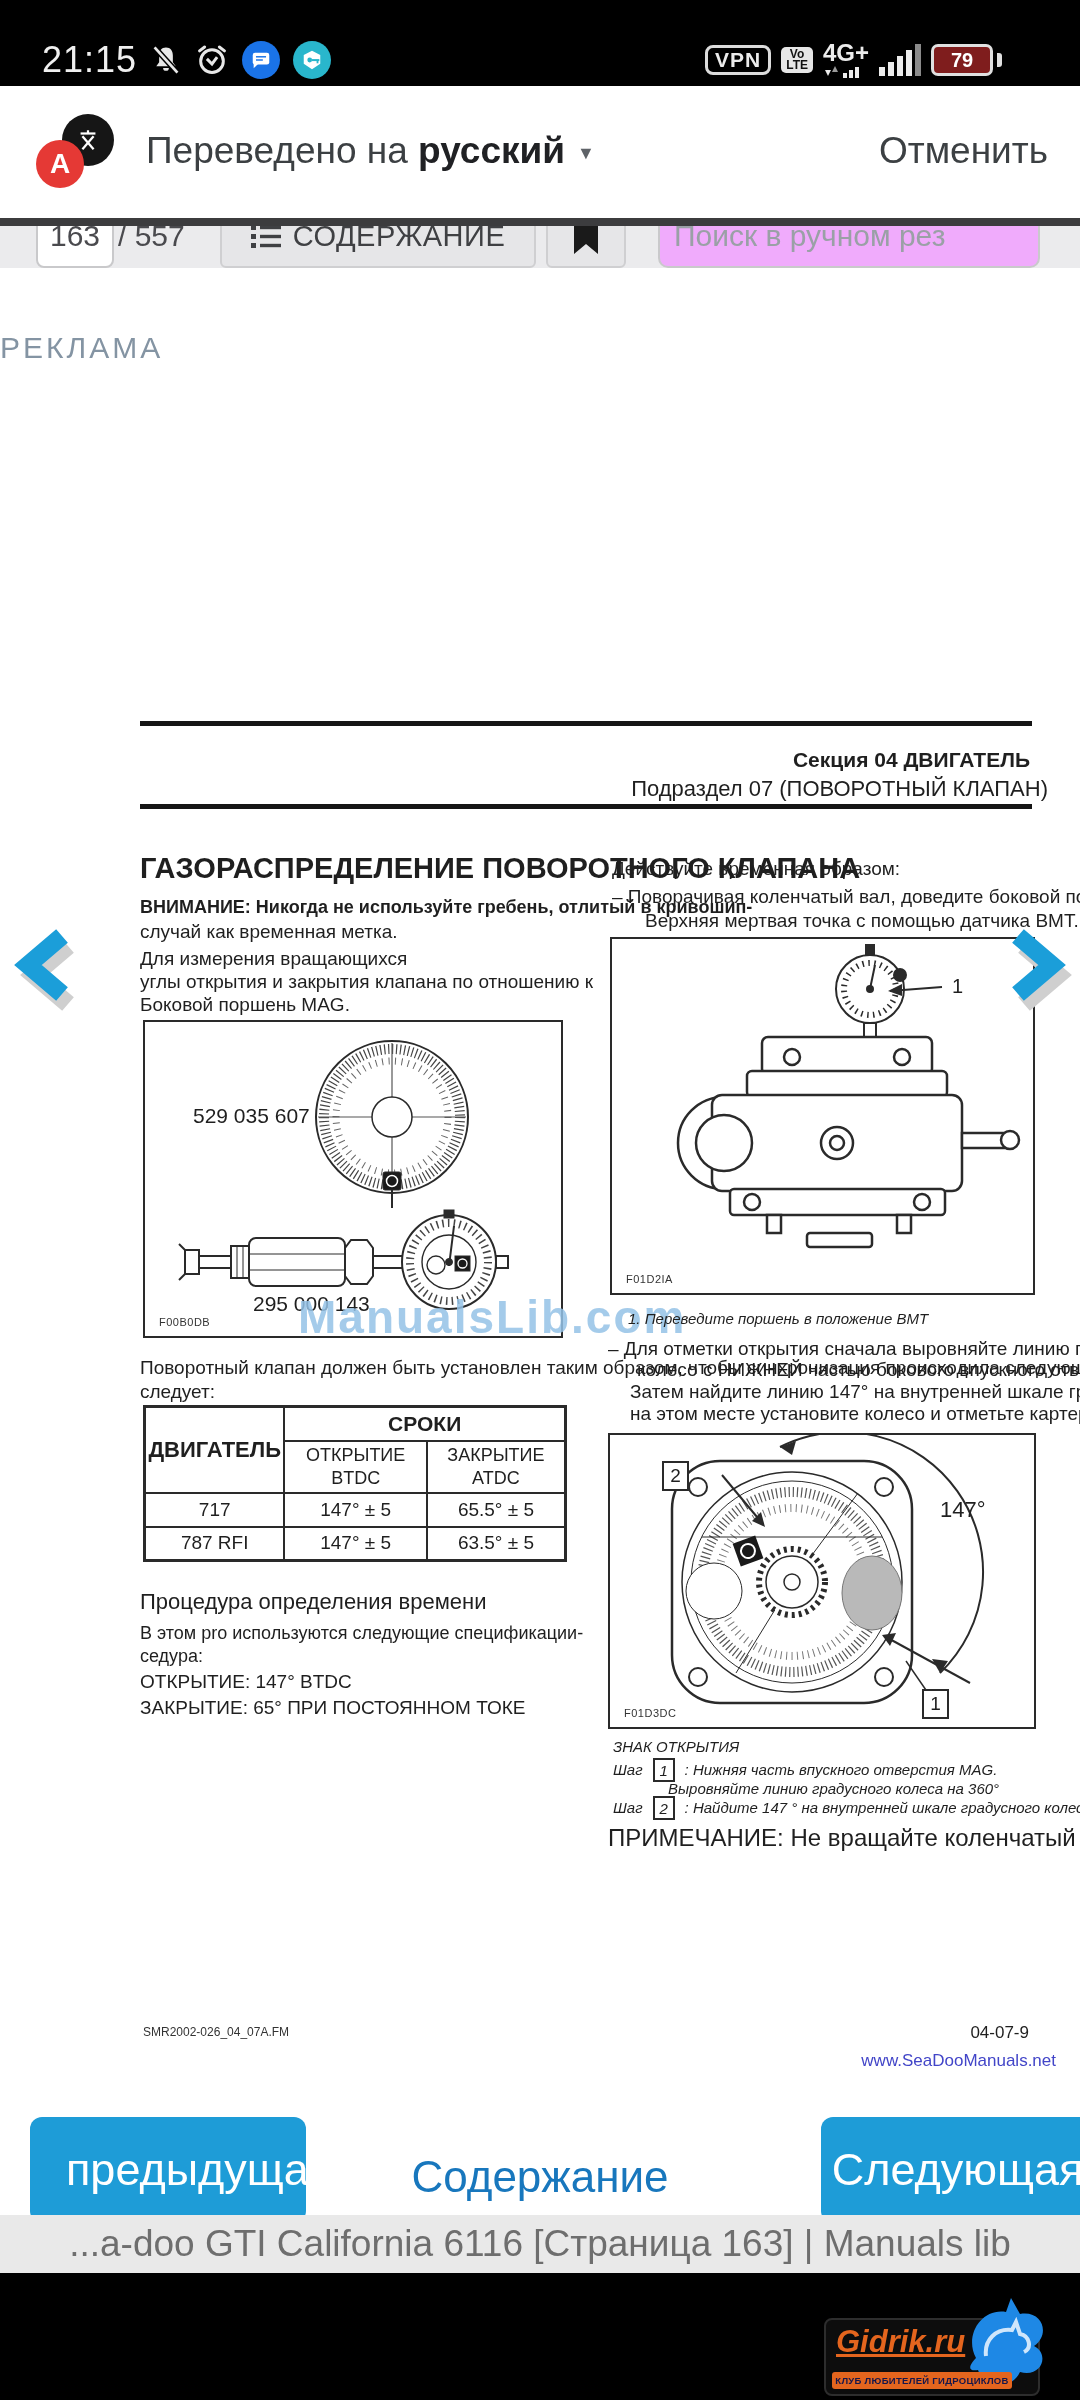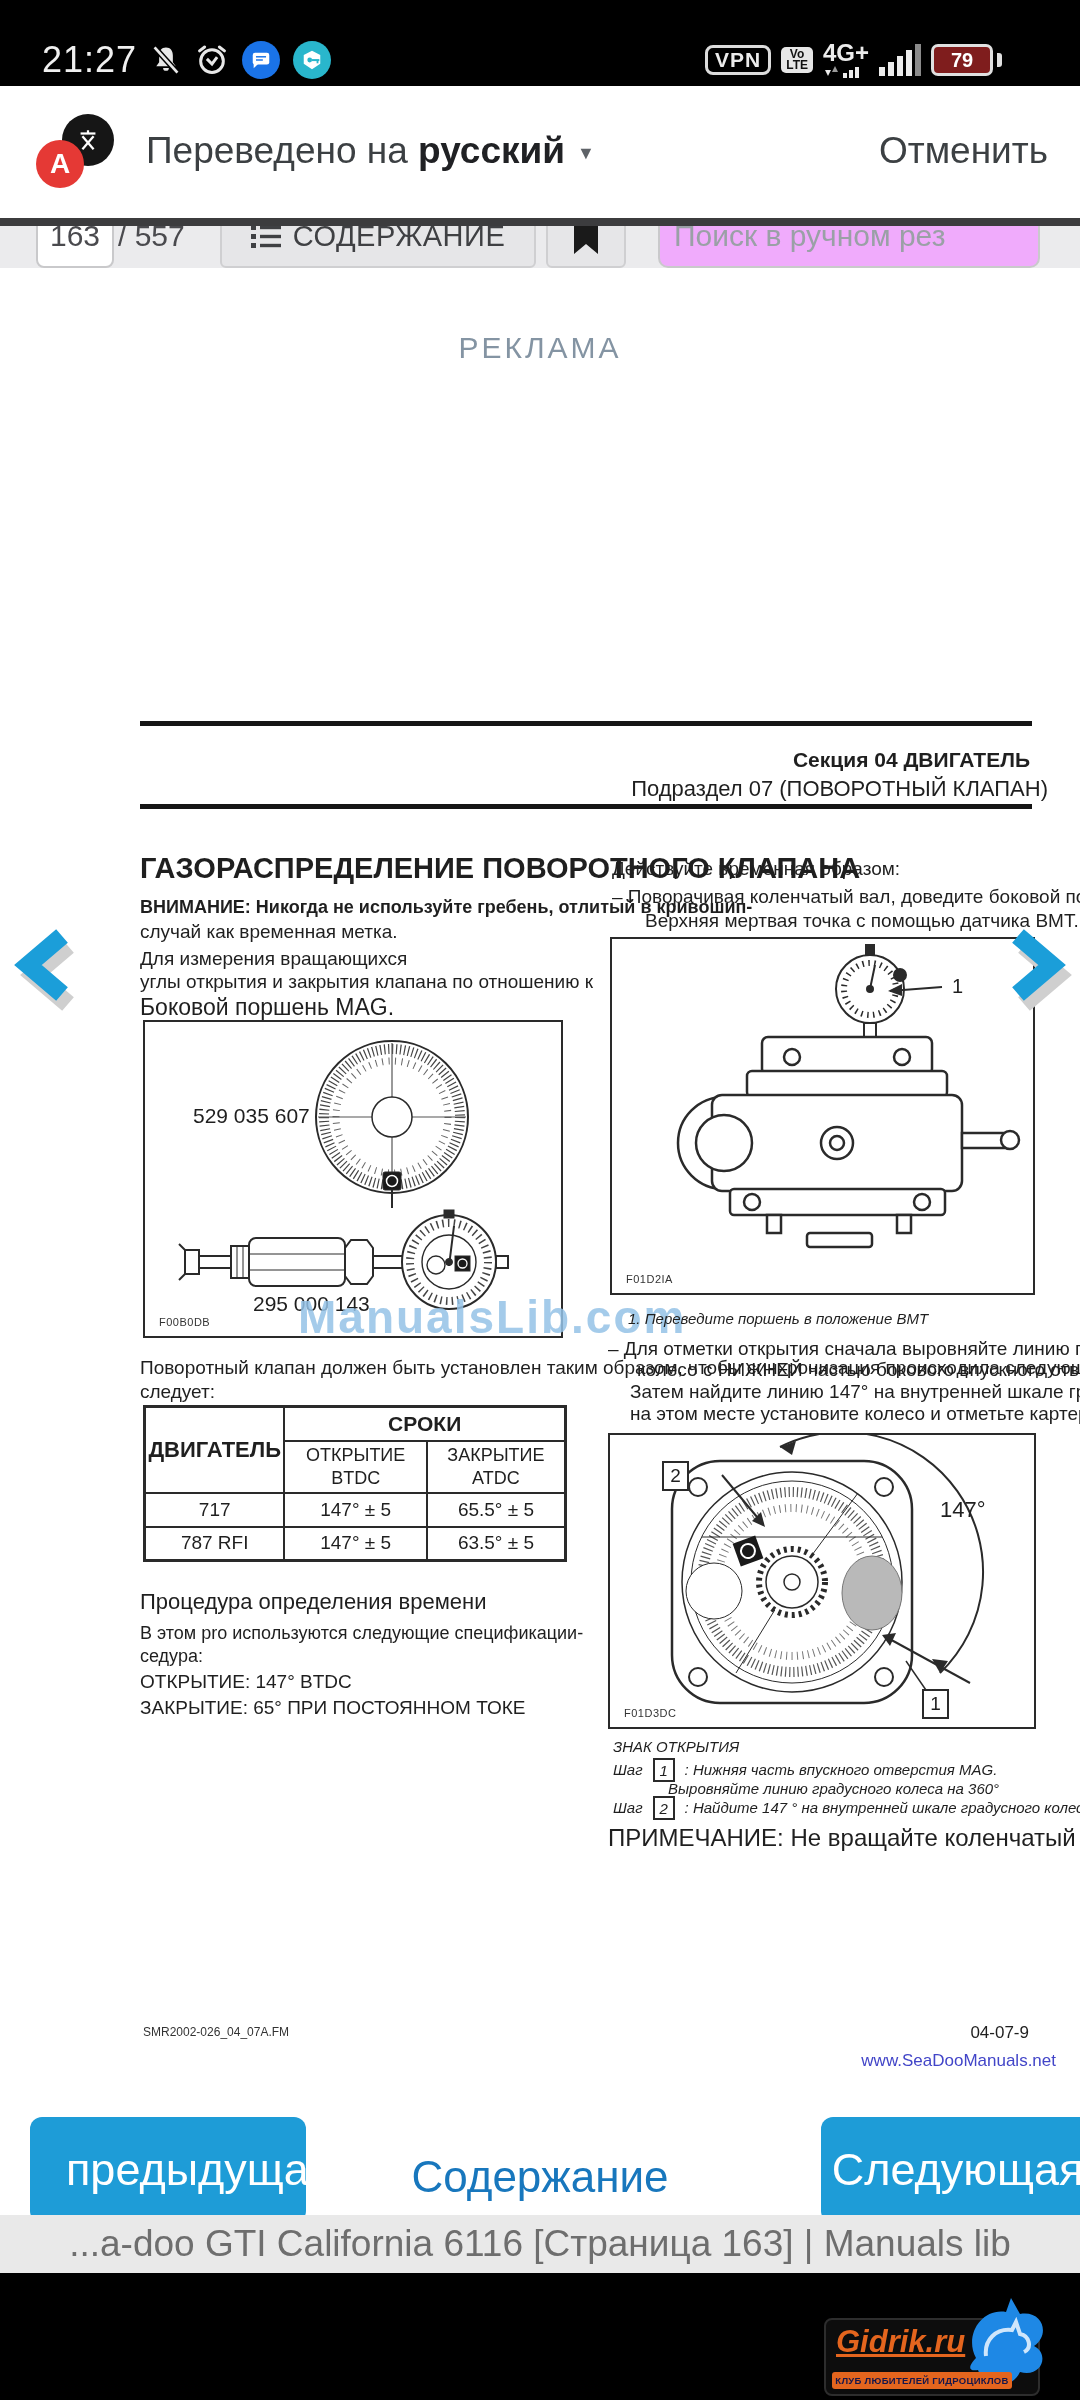--- a/index.html
+++ b/index.html
@@ -43,21 +43,21 @@
   .tb-item{position:absolute;top:-22px;height:64px;}
   #page-box{left:36px;width:78px;background:#fff;border:2px solid #c9c9cb;border-radius:8px;display:flex;align-items:center;justify-content:center;font-size:30px;color:#4a4a4e;}
   #page-total{left:118px;display:flex;align-items:center;font-size:30px;color:#4a4a4e;}
   #contents-btn{left:220px;width:316px;background:#e6e6e8;border:2px solid #cfcfd1;border-radius:6px;display:flex;align-items:center;justify-content:center;gap:12px;color:#3f4043;font-size:29px;letter-spacing:.5px;}
   #bookmark-btn{left:546px;width:80px;background:#e6e6e8;border:2px solid #cfcfd1;border-radius:6px;display:flex;align-items:center;justify-content:center;}
   #search-box{left:658px;width:382px;background:#f0abfc;border:2px solid #c9c9cb;border-radius:10px;display:flex;align-items:center;padding:0 12px;}
   #search-input{flex:1;border:none;outline:none;background:transparent;font-size:30px;color:#4a4a4e;font-family:inherit;}
   #search-input::placeholder{color:#9aa0a6;}
 
   
-  #ad-label{position:absolute;left:0;top:331px;width:1080px;text-align:center;font-size:30px;letter-spacing:3px;color:#8494a3;}
+  #ad-label{position:absolute;left:0;top:331px;width:1080px;text-align:left;font-size:30px;letter-spacing:3px;color:#8494a3;}
 
   
   .rule{position:absolute;left:140px;width:892px;height:5px;background:#151515;}
   .figure{position:absolute;border:2px solid #2a2a2a;background:#fff;}
   .fig-code{position:absolute;font-size:11px;color:#333;letter-spacing:.5px;}
   .callout-box{position:absolute;border:2px solid #2a2a2a;background:#fff;font-size:19px;width:27px;height:30px;display:flex;align-items:center;justify-content:center;}
   #watermark{position:absolute;left:298px;top:1290px;font-size:46px;font-weight:bold;letter-spacing:2px;color:rgba(148,194,230,.85);z-index:5;}
   .cap{z-index:6;}
   .step-row{position:absolute;display:flex;align-items:flex-start;gap:10px;font-size:15px;font-style:italic;white-space:nowrap;z-index:6;}
   .step-num{border:2px solid #2a2a2a;width:22px;height:24px;display:flex;align-items:center;justify-content:center;font-size:15px;margin-top:-3px;}
@@ -86,21 +86,21 @@
   #gidrik-strip span{font-size:9.5px;font-weight:bold;color:#16164a;letter-spacing:.3px;white-space:nowrap;}
   #gidrik-splash{position:absolute;right:-12px;top:-22px;z-index:1;}
 </style>
 </head>
 <body>
 
 <div id="screen">
 
   <div id="status-bar">
     <div id="sb-left">
-      <span id="sb-time">21:27</span>
+      <span id="sb-time">21:15</span>
       <svg class="sb-ico" width="32" height="32" viewBox="0 0 28 28">
         <path d="M14 3 C10 3 8 6 8 10 v6 l-2.5 3.5 h17 L20 16 v-6 c0-4-2-7-6-7 z" fill="#e8e8e8"></path>
         <path d="M11.5 21 a2.5 2.5 0 0 0 5 0 z" fill="#e8e8e8"></path>
         <line x1="4" y1="3" x2="24" y2="25" stroke="#000" stroke-width="5"></line>
         <line x1="4" y1="3" x2="24" y2="25" stroke="#e8e8e8" stroke-width="2.4"></line>
       </svg>
       <svg class="sb-ico" width="34" height="34" viewBox="0 0 30 30">
         <circle cx="15" cy="16" r="10" stroke="#e8e8e8" stroke-width="2.6" fill="none"></circle>
         <line x1="4" y1="7" x2="8.5" y2="3.5" stroke="#e8e8e8" stroke-width="2.6" stroke-linecap="round"></line>
         <line x1="26" y1="7" x2="21.5" y2="3.5" stroke="#e8e8e8" stroke-width="2.6" stroke-linecap="round"></line>
@@ -210,21 +210,21 @@
   <div class="ln b" style="left:140px;top:852px;font-size:29px">ГАЗОРАСПРЕДЕЛЕНИЕ ПОВОРОТНОГО КЛАПАНА</div>
   <div class="ln" style="left:612px;top:858px;font-size:19px">Действуйте временная образом:</div>
 
   <div class="ln b" style="left:140px;top:897px;font-size:18px">ВНИМАНИЕ: Никогда не используйте гребень, отлитый в кривошип-</div>
   <div class="ln" style="left:612px;top:886px;font-size:19px">– Поворачивая коленчатый вал, доведите боковой поршень</div>
   <div class="ln" style="left:645px;top:910px;font-size:19px">Верхняя мертвая точка с помощью датчика ВМТ.</div>
   <div class="ln" style="left:140px;top:921px;font-size:19px">случай как временная метка.</div>
 
   <div class="ln" style="left:140px;top:948px;font-size:19px">Для измерения вращающихся</div>
   <div class="ln" style="left:140px;top:971px;font-size:19px">углы открытия и закрытия клапана по отношению к</div>
-  <div class="ln" style="left:140px;top:994px;font-size:23px">Боковой поршень MAG.</div>
+  <div class="ln" style="left:140px;top:994px;font-size:19px">Боковой поршень MAG.</div>
 
   <div class="figure" style="left:610px;top:937px;width:425px;height:358px">
     <svg width="421" height="354" viewBox="0 0 421 354">
       <g stroke="#2a2a2a" fill="#fff" stroke-width="2">
         <rect x="254" y="6" width="8" height="12" fill="#2a2a2a"></rect>
         <circle cx="258" cy="50" r="34"></circle>
         <circle cx="258" cy="50" r="26" fill="none" stroke-width="6" stroke-dasharray="1.5,4.5"></circle>
         <line x1="258" y1="50" x2="263" y2="26"></line>
         <circle cx="258" cy="50" r="3" fill="#2a2a2a"></circle>
         <circle cx="288" cy="36" r="6" fill="#2a2a2a"></circle>

